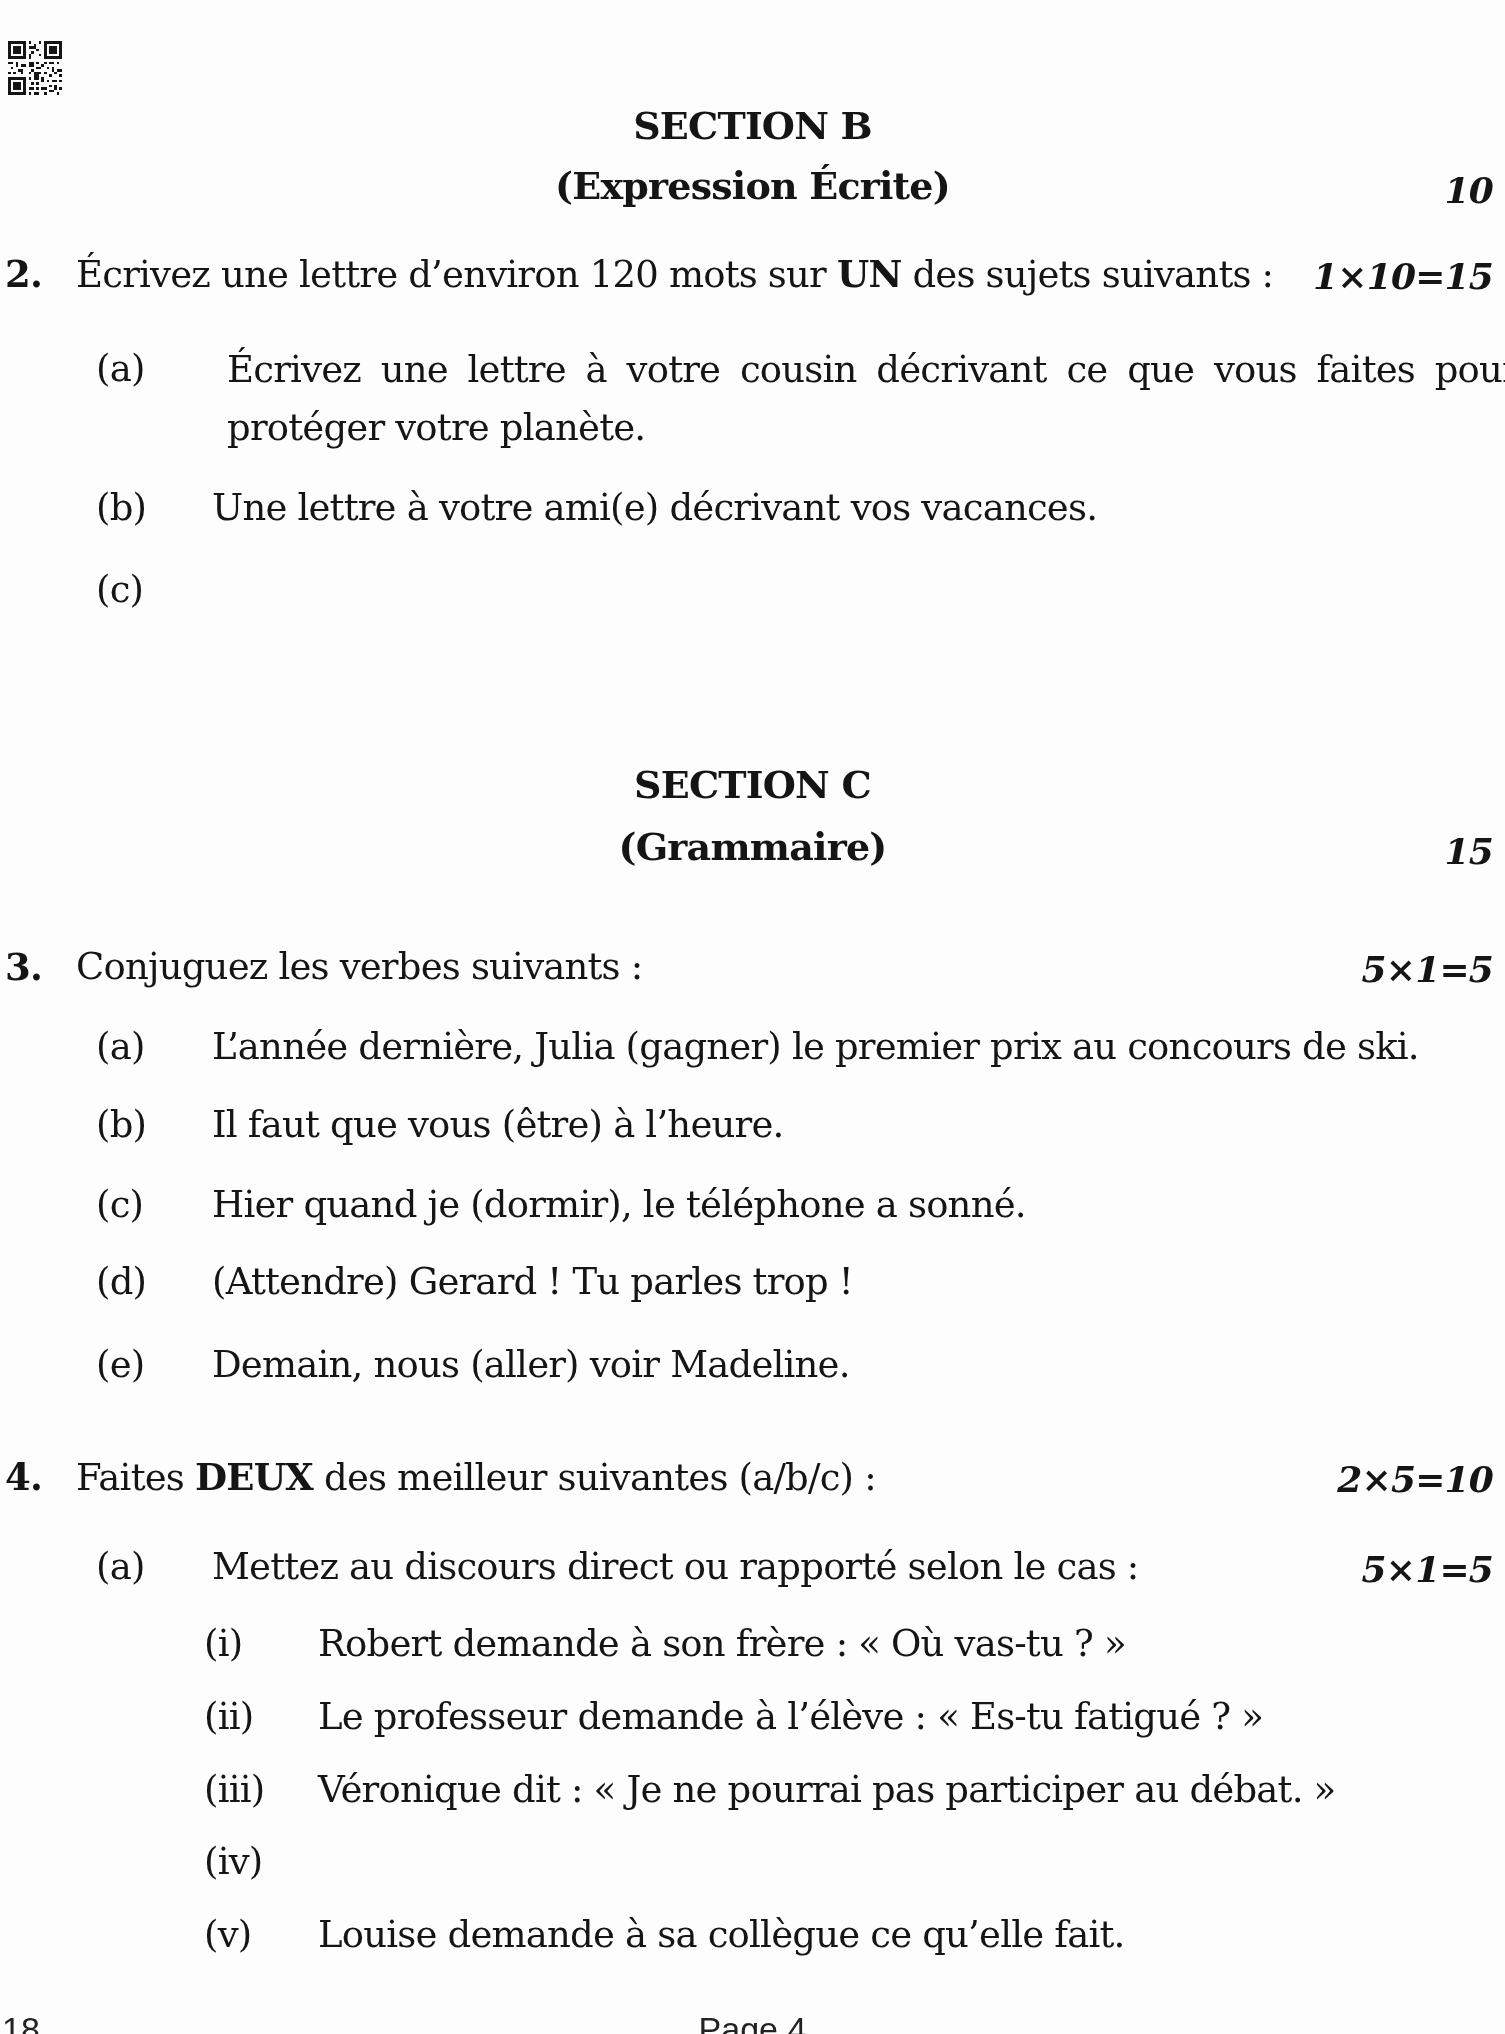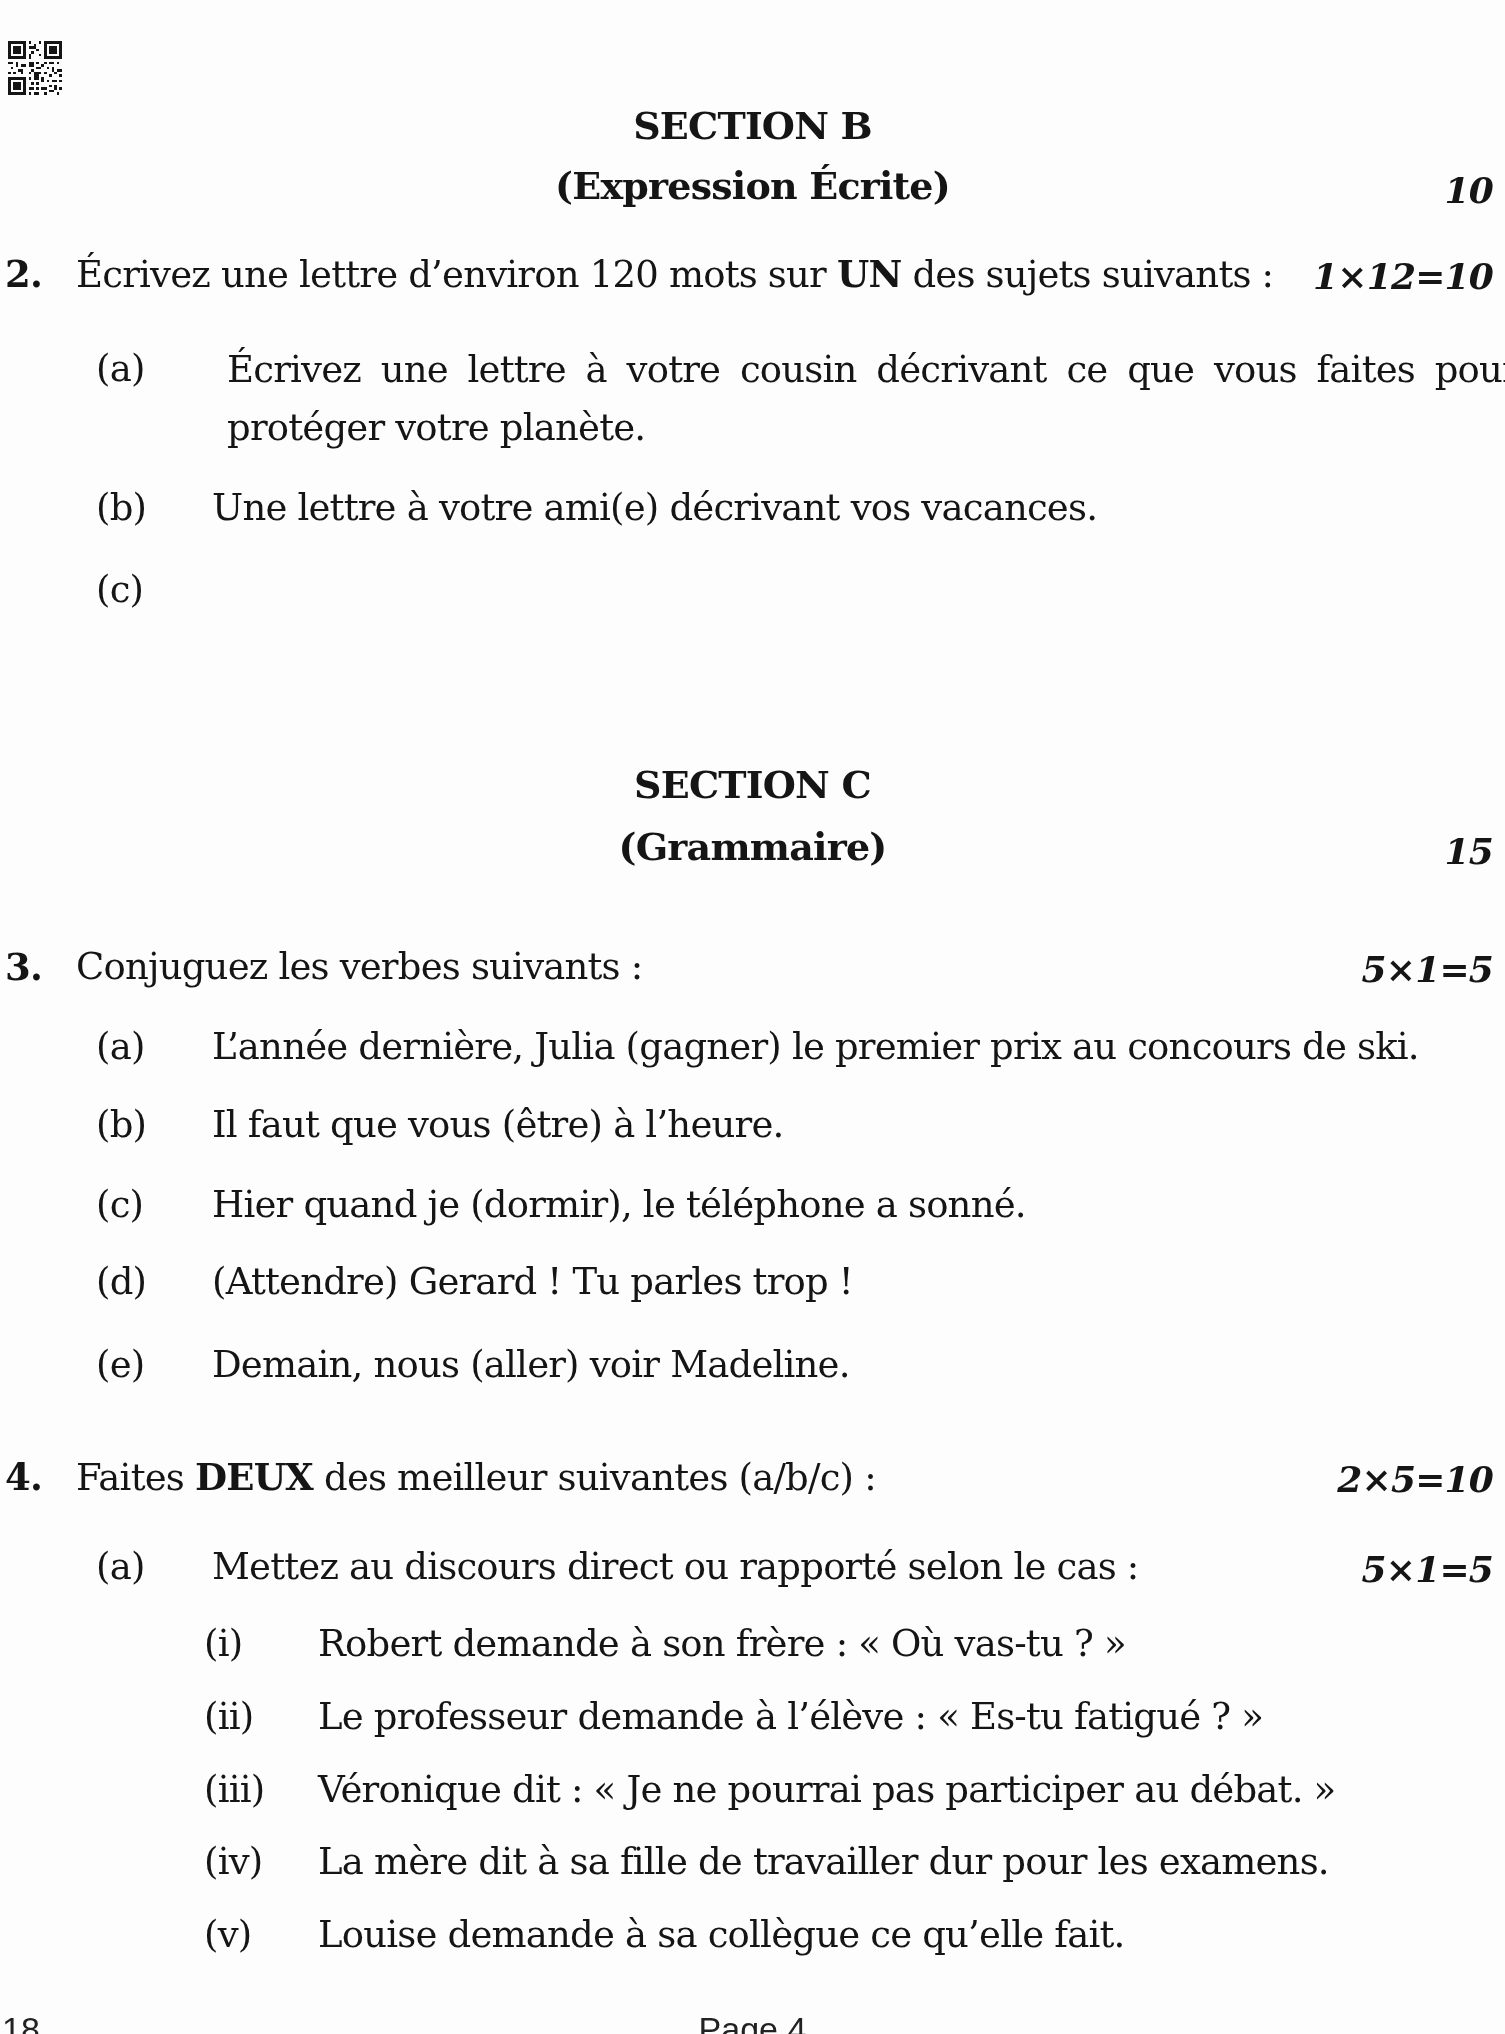--- a/index.html
+++ b/index.html
@@ -118,21 +118,21 @@
         <rect x="19" y="20" width="1" height="1"></rect>
     </g>
   </svg>
 
   <div class="section-title" style="top:104px">SECTION B</div>
   <div class="section-title" style="top:164px">(Expression Écrite)</div>
   <div class="marks" style="top:168px">10</div>
 
   <div class="line qnum" style="top:252px">2.</div>
   <div class="line qtext" style="top:252px"><span>Écrivez une lettre d’environ 120 mots sur </span><span class="bold-ital">UN</span><span> des sujets suivants :</span></div>
-  <div class="marks" style="top:254px">1×12=10</div>
+  <div class="marks" style="top:254px">1×10=15</div>
 
   <div class="line sub-label" style="top:347px">(a)</div>
   <div class="sub-par" style="top:341px">Écrivez une lettre à votre cousin décrivant ce que vous faites pour protéger votre planète.</div>
 
   <div class="line sub-label" style="top:486px">(b)</div>
   <div class="line sub-text" style="top:486px">Une lettre à votre ami(e) décrivant vos vacances.</div>
 
   <div class="line sub-label" style="top:568px">(c)</div>
 
   <div class="section-title" style="top:763px">SECTION C</div>
@@ -169,21 +169,20 @@
   <div class="line roman-label" style="top:1622px">(i)</div>
   <div class="line roman-text" style="top:1622px">Robert demande à son frère : « Où vas-tu ? »</div>
 
   <div class="line roman-label" style="top:1695px">(ii)</div>
   <div class="line roman-text" style="top:1695px">Le professeur demande à l’élève : « Es-tu fatigué ? »</div>
 
   <div class="line roman-label" style="top:1768px">(iii)</div>
   <div class="line roman-text" style="top:1768px">Véronique dit : « Je ne pourrai pas participer au débat. »</div>
 
   <div class="line roman-label" style="top:1840px">(iv)</div>
-  <div class="line roman-text" style="top:1840px">La mère dit à sa fille de travailler dur pour les examens.</div>
 
   <div class="line roman-label" style="top:1913px">(v)</div>
   <div class="line roman-text" style="top:1913px">Louise demande à sa collègue ce qu’elle fait.</div>
 
   <div class="footer footer-left">18</div>
   <div class="footer footer-center">Page 4</div>
 
 </div>
 
 </body></html>

